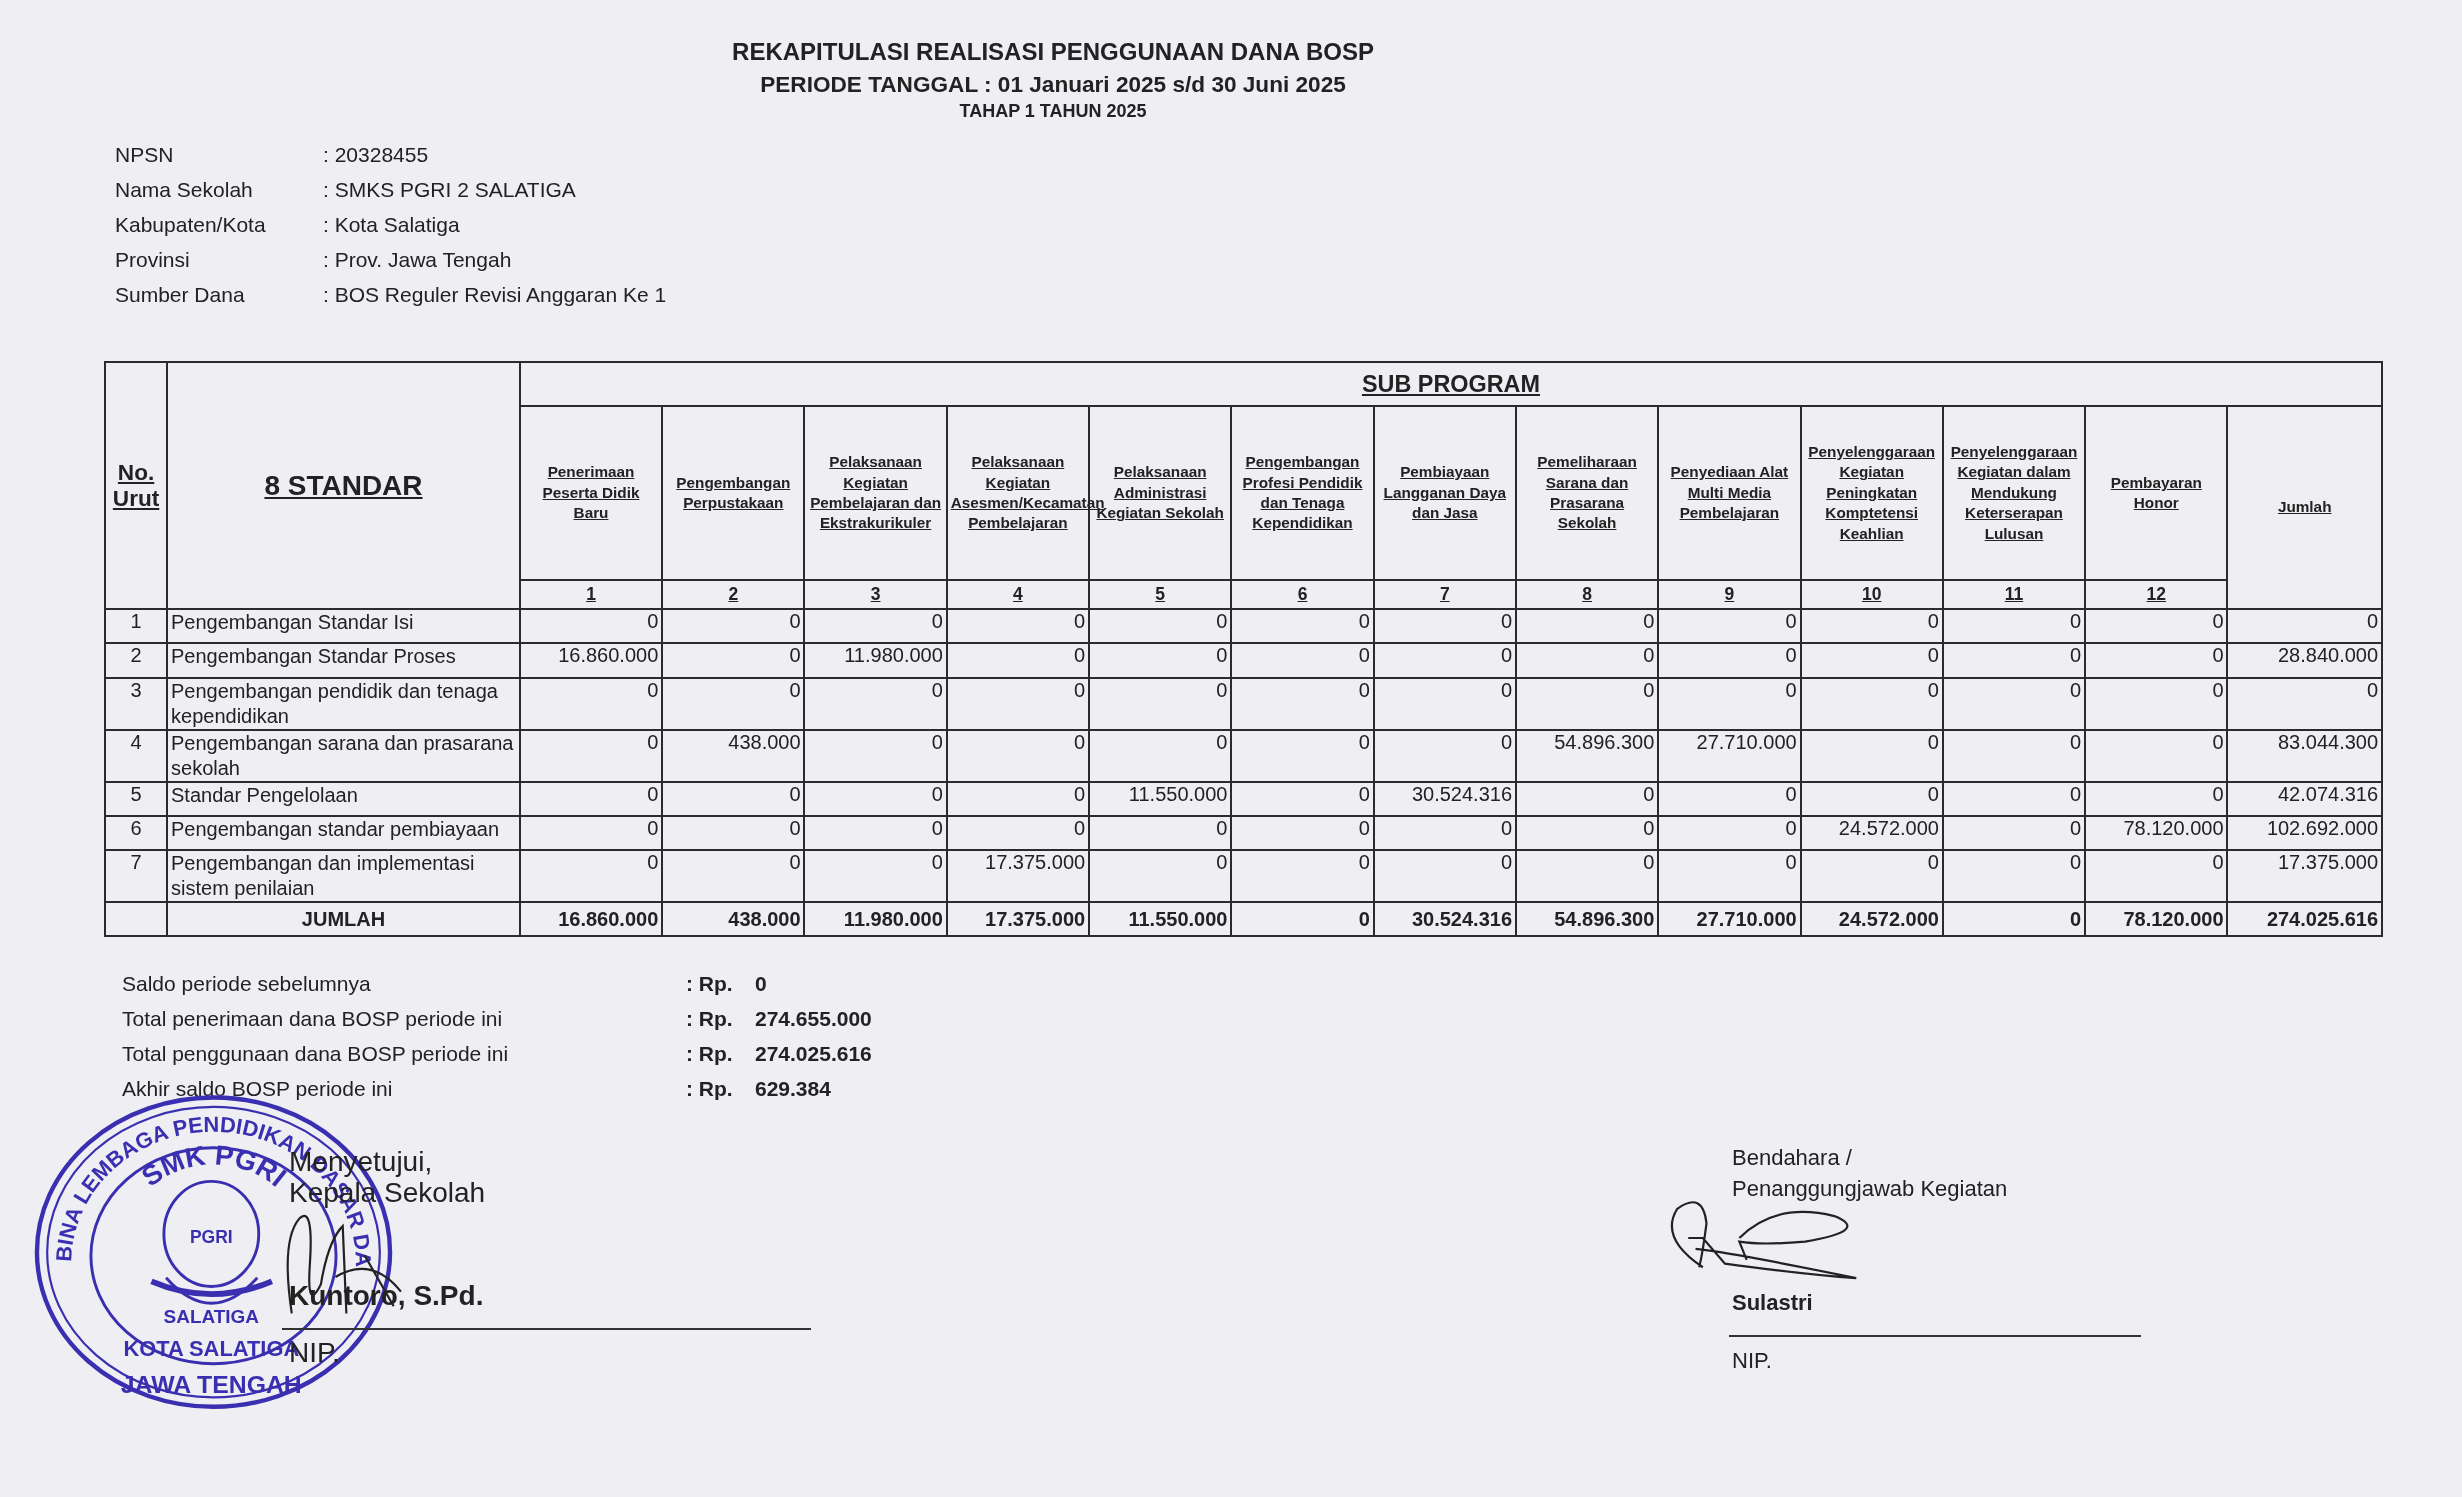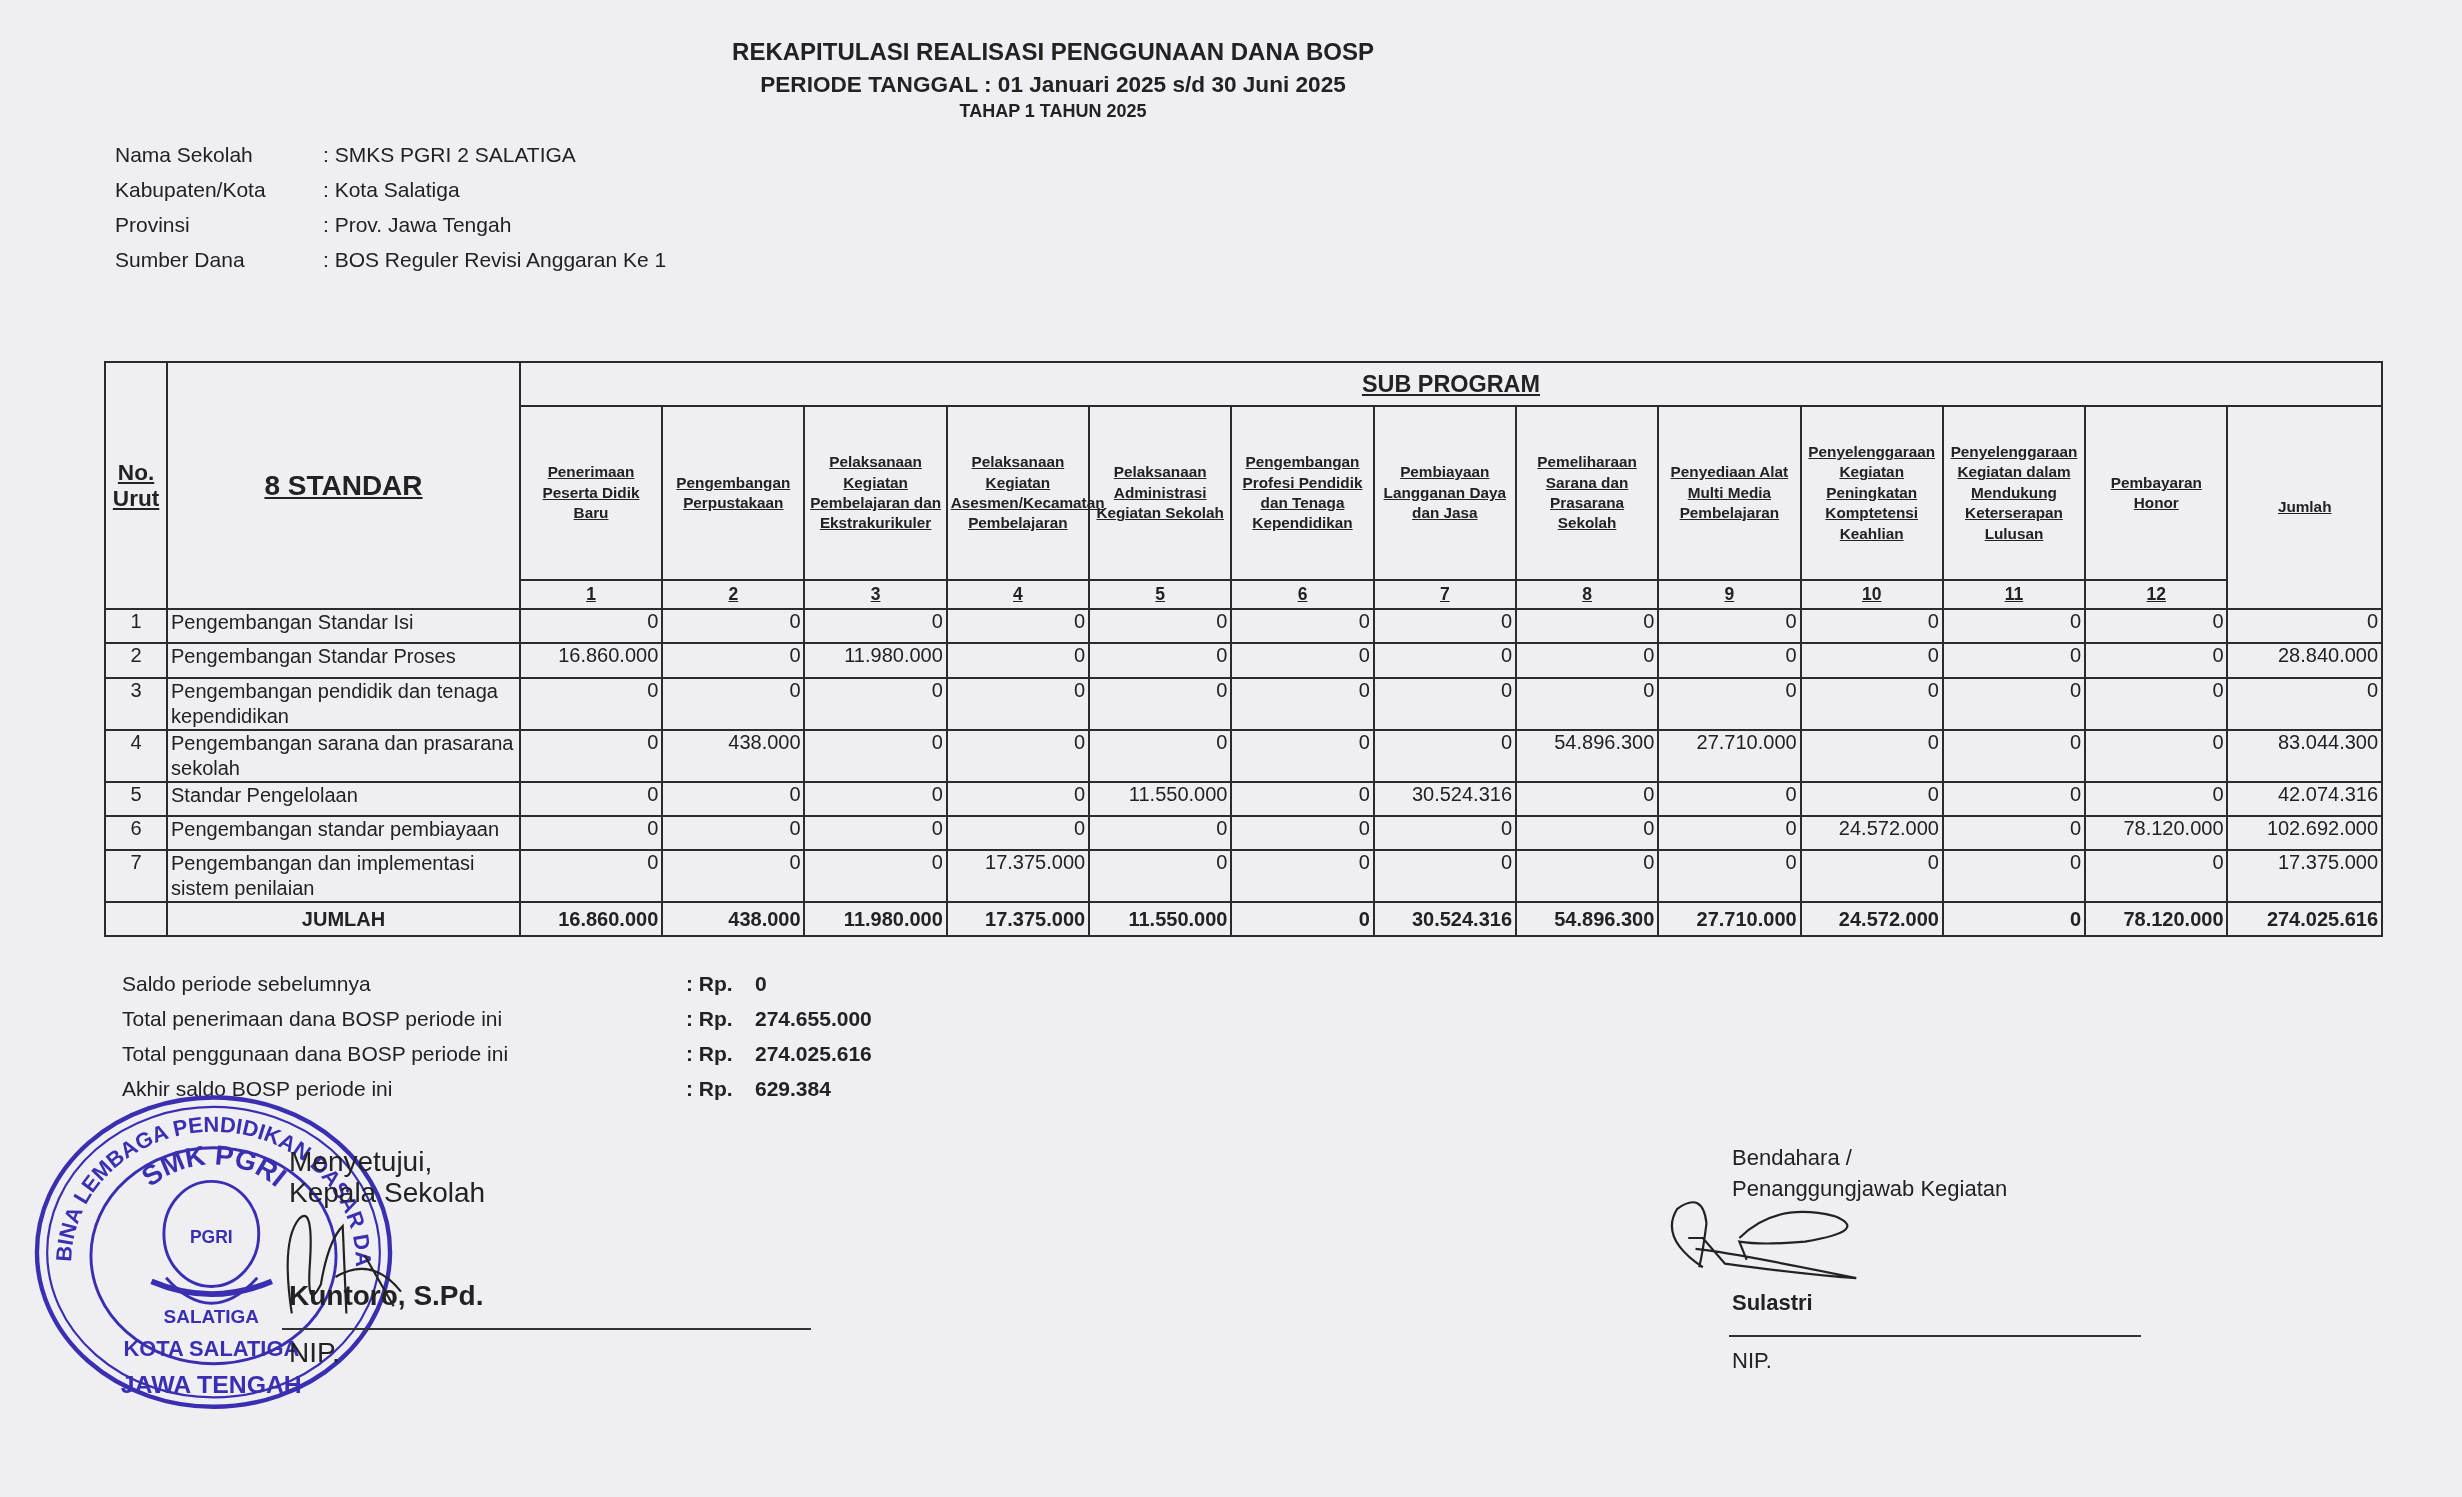--- a/index.html
+++ b/index.html
@@ -58,20 +58,24 @@
   .signature { position:absolute; }
 </style>
 </head>
 <body>
 
 <div class="title t1">REKAPITULASI REALISASI PENGGUNAAN DANA BOSP</div>
 <div class="title t2">PERIODE TANGGAL : 01 Januari 2025 s/d 30 Juni 2025</div>
 <div class="title t3">TAHAP 1 TAHUN 2025</div>
 
 <div class="info">
+  <div class="row">
+      <span class="lbl">NPSN</span>
+      <span>: 20328455</span>
+    </div>
   <div class="row">
       <span class="lbl">Nama Sekolah</span>
       <span>: SMKS PGRI 2 SALATIGA</span>
     </div>
   <div class="row">
       <span class="lbl">Kabupaten/Kota</span>
       <span>: Kota Salatiga</span>
     </div>
   <div class="row">
       <span class="lbl">Provinsi</span>

